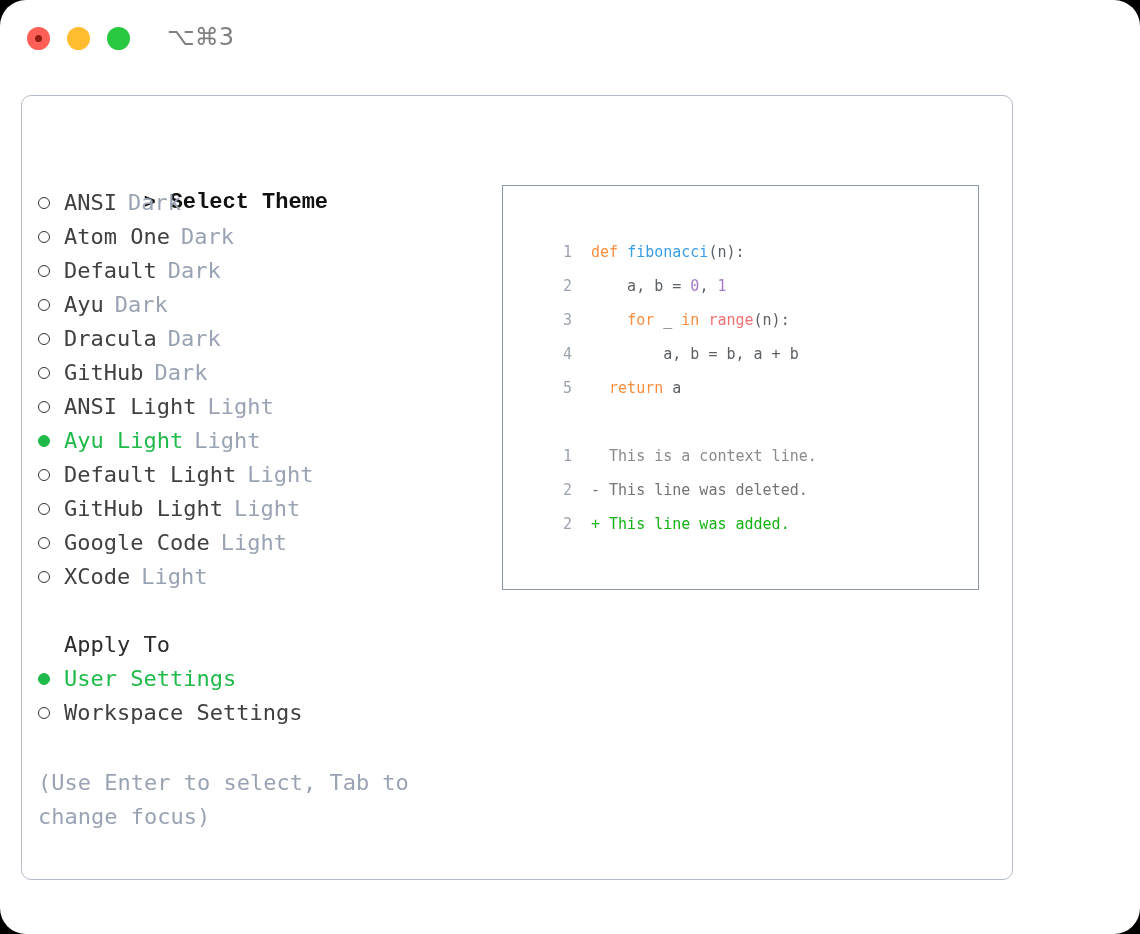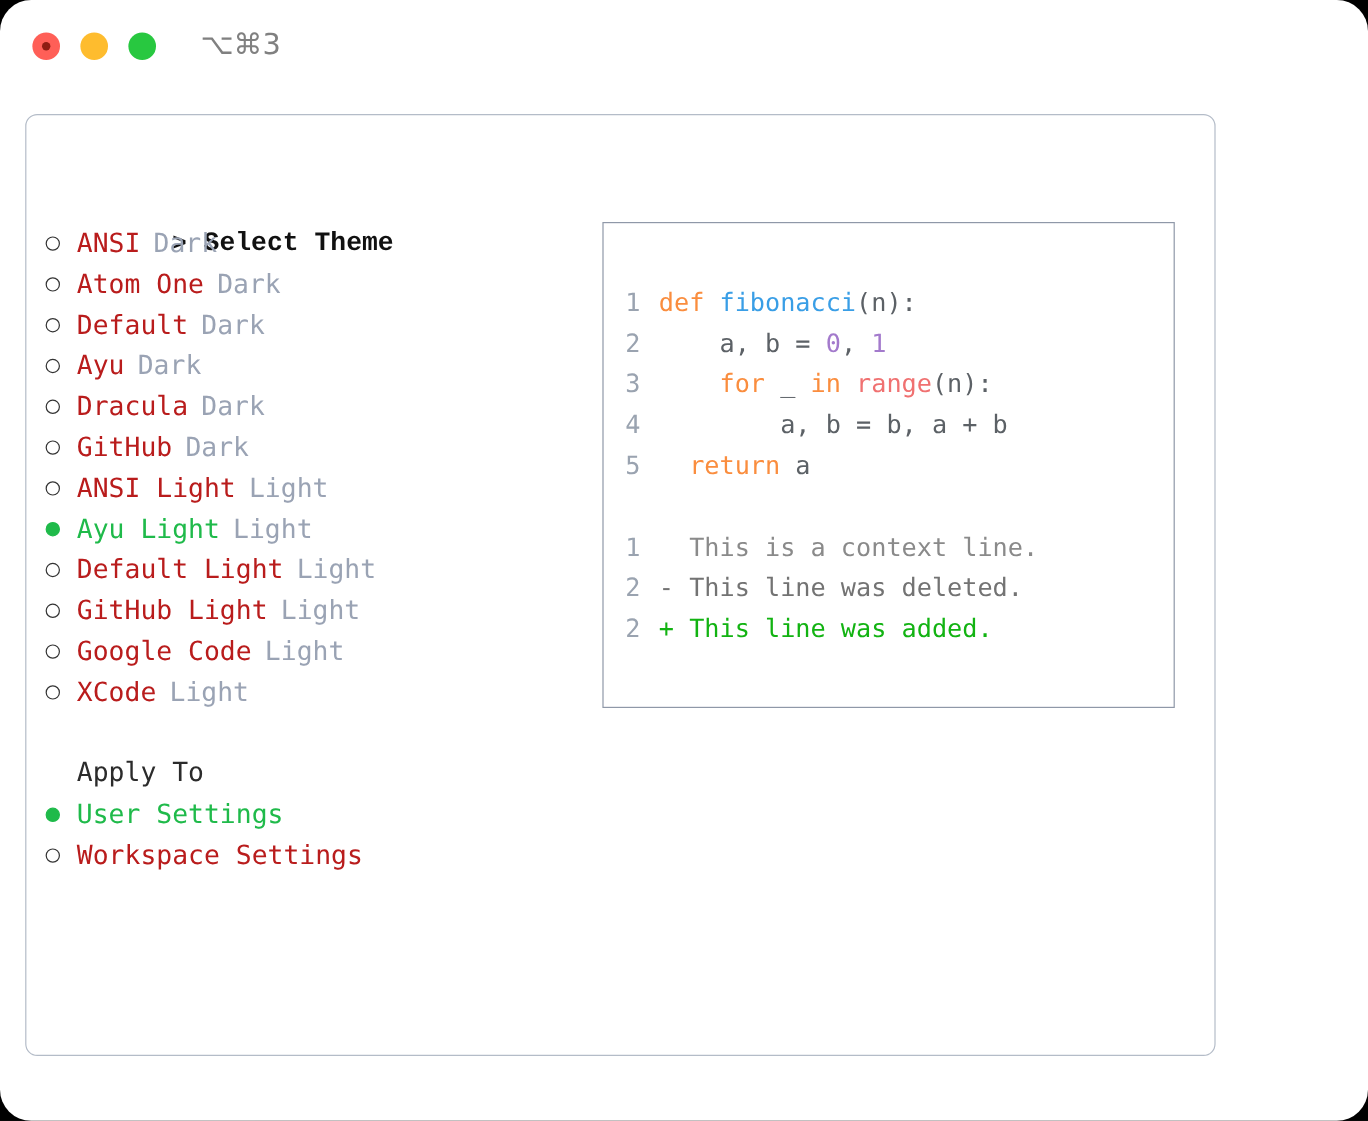--- a/index.html
+++ b/index.html
@@ -113,21 +113,21 @@
     box-sizing: border-box;
     vertical-align: 1px;
     margin-right: 14px;
   }
   .radio.on {
     background: #1fba4a;
     border-color: #1fba4a;
   }
   .row.selected .label { color: #1fba4a; }
 
-  .label { color: #b91c1c; }
+  .label { color: #404040; }
   .variant {
     color: #9aa3b4;
     margin-left: 11px;
   }
 
   #applyto-title {
     margin-top: 34px;
     padding-left: 26px;
     font-size: 22px;
     line-height: 34px;
@@ -162,25 +162,26 @@
   #preview-box {
     margin-top: 37px;
     width: 477px;
     height: 405px;
     border: 1.5px solid #8f98a8;
     box-sizing: border-box;
     background: #ffffff;
     padding: 49px 0 0 18px;
   }
   .code-line {
-    font-size: 21px;
+    font-size: 15px;
     line-height: 34px;
     height: 34px;
     white-space: pre;
     color: #5c6166;
+    margin-left: 42px;
   }
   .ln {
     display: inline-block;
     width: 28px;
     color: #9aa3b0;
     white-space: pre;
   }
   .spacer-line { height: 34px; }
 
   .tok-kw   { color: #fa8d3e; }
@@ -227,20 +228,21 @@
           <div class="row"><span class="marker"><span class="radio"></span></span><span class="label">XCode</span><span class="variant">Light</span></div>
         </div>
 
       <div id="applyto-title">Apply To</div>
 
       <div id="applyto-items">
           <div class="row selected"><span class="marker"><span class="radio on"></span></span><span class="label">User Settings</span></div>
           <div class="row"><span class="marker"><span class="radio"></span></span><span class="label">Workspace Settings</span></div>
         </div>
 
+      <div id="hint">(Use Enter to select, Tab to change focus)</div>
     </div>
 
     <div id="right-col">
       <div id="preview-box">
         <div id="code-lines">
             <div class="code-line"><span class="ln">1</span><span class="tok-kw">def </span><span class="tok-fn">fibonacci</span><span class="tok-plain">(n):</span></div>
             <div class="code-line"><span class="ln">2</span><span class="tok-plain">    a, b = </span><span class="tok-num">0</span><span class="tok-plain">, </span><span class="tok-num">1</span></div>
             <div class="code-line"><span class="ln">3</span><span class="tok-plain">    </span><span class="tok-kw">for</span><span class="tok-plain"> _ </span><span class="tok-kw">in</span><span class="tok-plain"> </span><span class="tok-call">range</span><span class="tok-plain">(n):</span></div>
             <div class="code-line"><span class="ln">4</span><span class="tok-plain">        a, b = b, a + b</span></div>
             <div class="code-line"><span class="ln">5</span><span class="tok-plain">  </span><span class="tok-kw">return</span><span class="tok-plain"> a</span></div>

